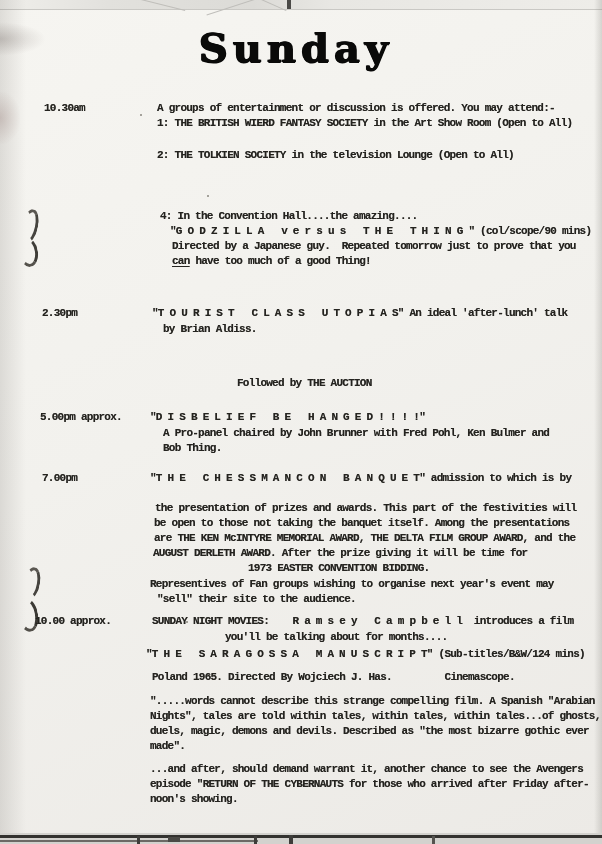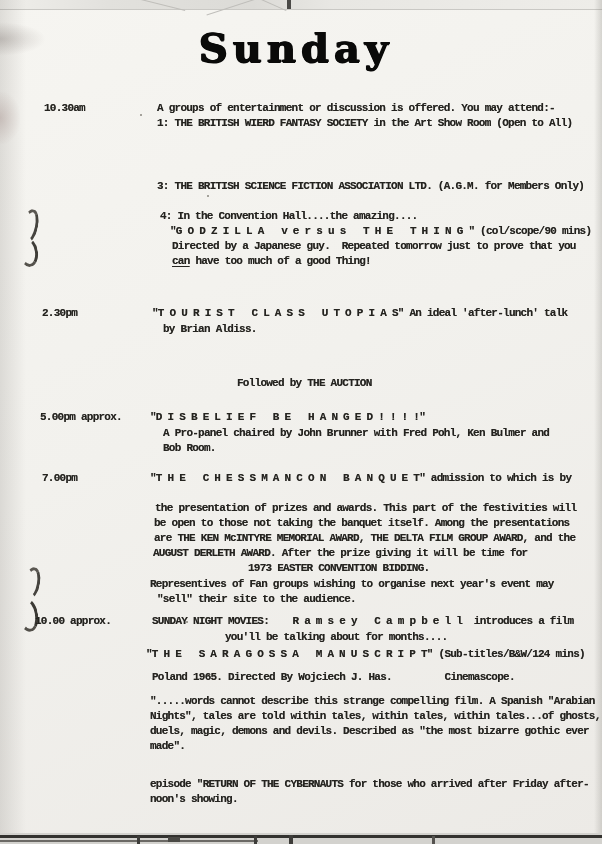--- a/index.html
+++ b/index.html
@@ -77,56 +77,57 @@
 
   <div class="speck" style="left:140px;top:114px"></div>
   <div class="speck" style="left:207px;top:195px"></div>
   <div class="speck" style="left:186px;top:621px"></div>
 
   <h1 class="title">Sunday</h1>
 
   <div class="ln" style="left:44px;top:101px">10.30am</div>
   <div class="ln" style="left:157px;top:101px">A groups of entertainment or discussion is offered. You may attend:-</div>
   <div class="ln" style="left:157px;top:116px">1: THE BRITISH WIERD FANTASY SOCIETY in the Art Show Room (Open to All)</div>
-  <div class="ln" style="left:157px;top:179px">3: THE BRITISH SCIENCE FICTION ASSOCIATION LTD. (A.G.M. for Members Only)</div>
+  <div class="ln" style="left:157px;top:148px">2: THE TOLKIEN SOCIETY in the television Lounge (Open to All)</div>
   <div class="ln" style="left:160px;top:209px">4: In the Convention Hall....the amazing....</div>
   <div class="ln" style="left:170px;top:224px">"G O D Z I L L A   v e r s u s   T H E   T H I N G " (col/scope/90 mins)</div>
   <div class="ln" style="left:172px;top:254px"><span class="u">can</span><span> have too much of a good Thing!</span></div>
   <div class="ln" style="left:172px;top:239px">Directed by a Japanese guy.  Repeated tomorrow just to prove that you</div>
 
   <div class="ln" style="left:42px;top:306px">2.30pm</div>
   <div class="ln" style="left:152px;top:306px">"T O U R I S T   C L A S S   U T O P I A S" An ideal 'after-lunch' talk</div>
   <div class="ln" style="left:163px;top:322px">by Brian Aldiss.</div>
 
   <div class="ln" style="left:237px;top:376px">Followed by THE AUCTION</div>
 
   <div class="ln" style="left:40px;top:410px">5.00pm approx.</div>
   <div class="ln" style="left:150px;top:410px">"D I S B E L I E F   B E   H A N G E D ! ! ! !"</div>
   <div class="ln" style="left:163px;top:426px">A Pro-panel chaired by John Brunner with Fred Pohl, Ken Bulmer and</div>
-  <div class="ln" style="left:163px;top:441px">Bob Room.</div>
+  <div class="ln" style="left:163px;top:441px">Bob Thing.</div>
 
   <div class="ln" style="left:42px;top:471px">7.00pm</div>
   <div class="ln" style="left:150px;top:471px">"T H E   C H E S S M A N C O N   B A N Q U E T" admission to which is by</div>
   <div class="ln" style="left:155px;top:501px">the presentation of prizes and awards. This part of the festivities will</div>
   <div class="ln" style="left:154px;top:516px">be open to those not taking the banquet itself. Among the presentations</div>
   <div class="ln" style="left:154px;top:531px">are THE KEN McINTYRE MEMORIAL AWARD, THE DELTA FILM GROUP AWARD, and the</div>
   <div class="ln" style="left:153px;top:546px">AUGUST DERLETH AWARD. After the prize giving it will be time for</div>
   <div class="ln" style="left:248px;top:561px">1973 EASTER CONVENTION BIDDING.</div>
   <div class="ln" style="left:150px;top:577px">Representives of Fan groups wishing to organise next year's event may</div>
   <div class="ln" style="left:157px;top:592px">"sell" their site to the audience.</div>
 
   <div class="ln" style="left:35px;top:614px">10.00 approx.</div>
   <div class="ln" style="left:225px;top:630px">you'll be talking about for months....</div>
   <div class="ln" style="left:152px;top:614px">SUNDAY NIGHT MOVIES:    R a m s e y   C a m p b e l l  introduces a film</div>
   <div class="ln" style="left:146px;top:647px">"T H E   S A R A G O S S A   M A N U S C R I P T" (Sub-titles/B&amp;W/124 mins)</div>
   <div class="ln" style="left:152px;top:670px">Poland 1965. Directed By Wojciech J. Has.         Cinemascope.</div>
   <div class="ln" style="left:150px;top:694px">".....words cannot describe this strange compelling film. A Spanish "Arabian</div>
   <div class="ln" style="left:150px;top:709px">Nights", tales are told within tales, within tales, within tales...of ghosts,</div>
   <div class="ln" style="left:150px;top:724px">duels, magic, demons and devils. Described as "the most bizarre gothic ever</div>
   <div class="ln" style="left:150px;top:739px">made".</div>
+  <div class="ln" style="left:150px;top:762px">...and after, should demand warrant it, another chance to see the Avengers</div>
   <div class="ln" style="left:150px;top:777px">episode "RETURN OF THE CYBERNAUTS for those who arrived after Friday after-</div>
   <div class="ln" style="left:150px;top:792px">noon's showing.</div>
 
   <div class="bottom-band"></div>
   <div class="bottom-line"></div>
   <div class="bottom-line2"></div>
   <div class="bmark m1"></div>
   <div class="bmark m2"></div>
   <div class="bmark m3"></div>
   <div class="bmark m4"></div>

